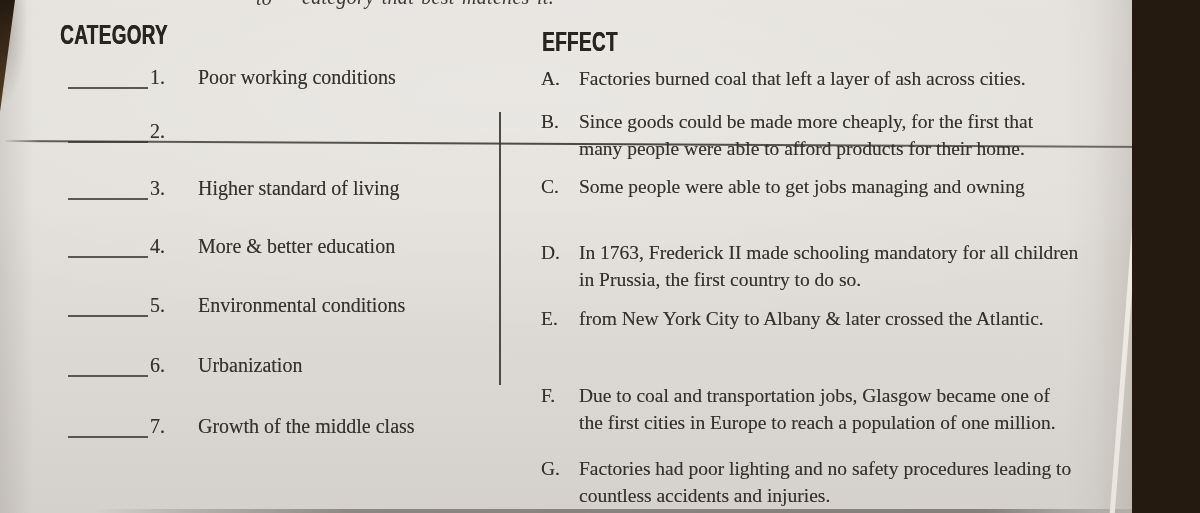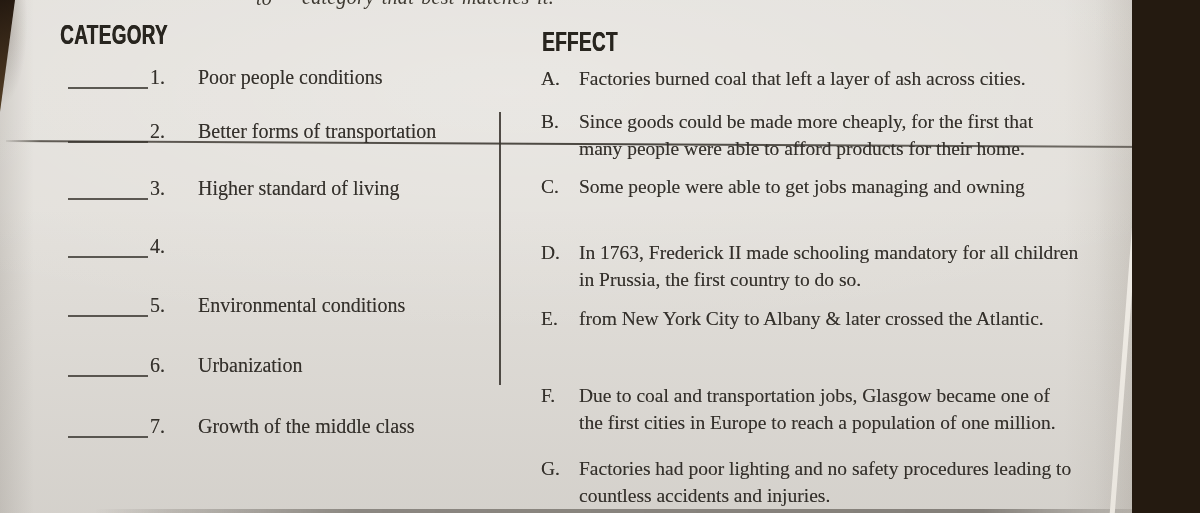--- a/index.html
+++ b/index.html
@@ -108,35 +108,35 @@
 
   <div class="top-frag frag1">to</div>
   <div class="top-frag frag2">category that best matches it.</div>
 
   <div class="heading cat-heading">CATEGORY</div>
   <div class="heading eff-heading">EFFECT</div>
 
   <div class="cat-row" style="top:62px">
     <span class="blank"></span>
     <span class="num">1.</span>
-    <span class="cat-label">Poor people conditions</span>
+    <span class="cat-label">Poor working conditions</span>
   </div>
   <div class="cat-row" style="top:116px">
     <span class="blank"></span>
     <span class="num">2.</span>
-    <span class="cat-label">Better forms of transportation</span>
   </div>
   <div class="cat-row" style="top:173px">
     <span class="blank"></span>
     <span class="num">3.</span>
     <span class="cat-label">Higher standard of living</span>
   </div>
   <div class="cat-row" style="top:231px">
     <span class="blank"></span>
     <span class="num">4.</span>
+    <span class="cat-label">More &amp; better education</span>
   </div>
   <div class="cat-row" style="top:290px">
     <span class="blank"></span>
     <span class="num">5.</span>
     <span class="cat-label">Environmental conditions</span>
   </div>
   <div class="cat-row" style="top:350px">
     <span class="blank"></span>
     <span class="num">6.</span>
     <span class="cat-label">Urbanization</span>

